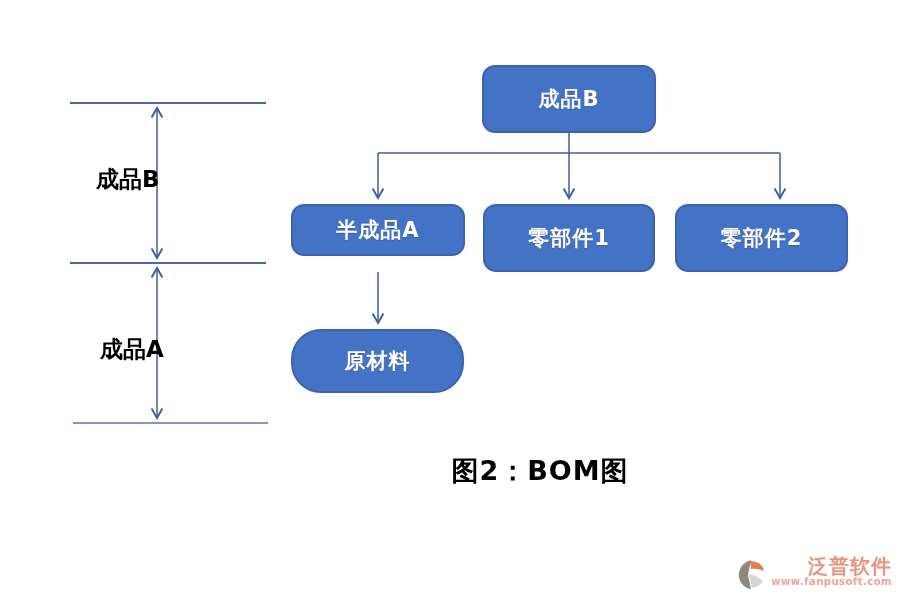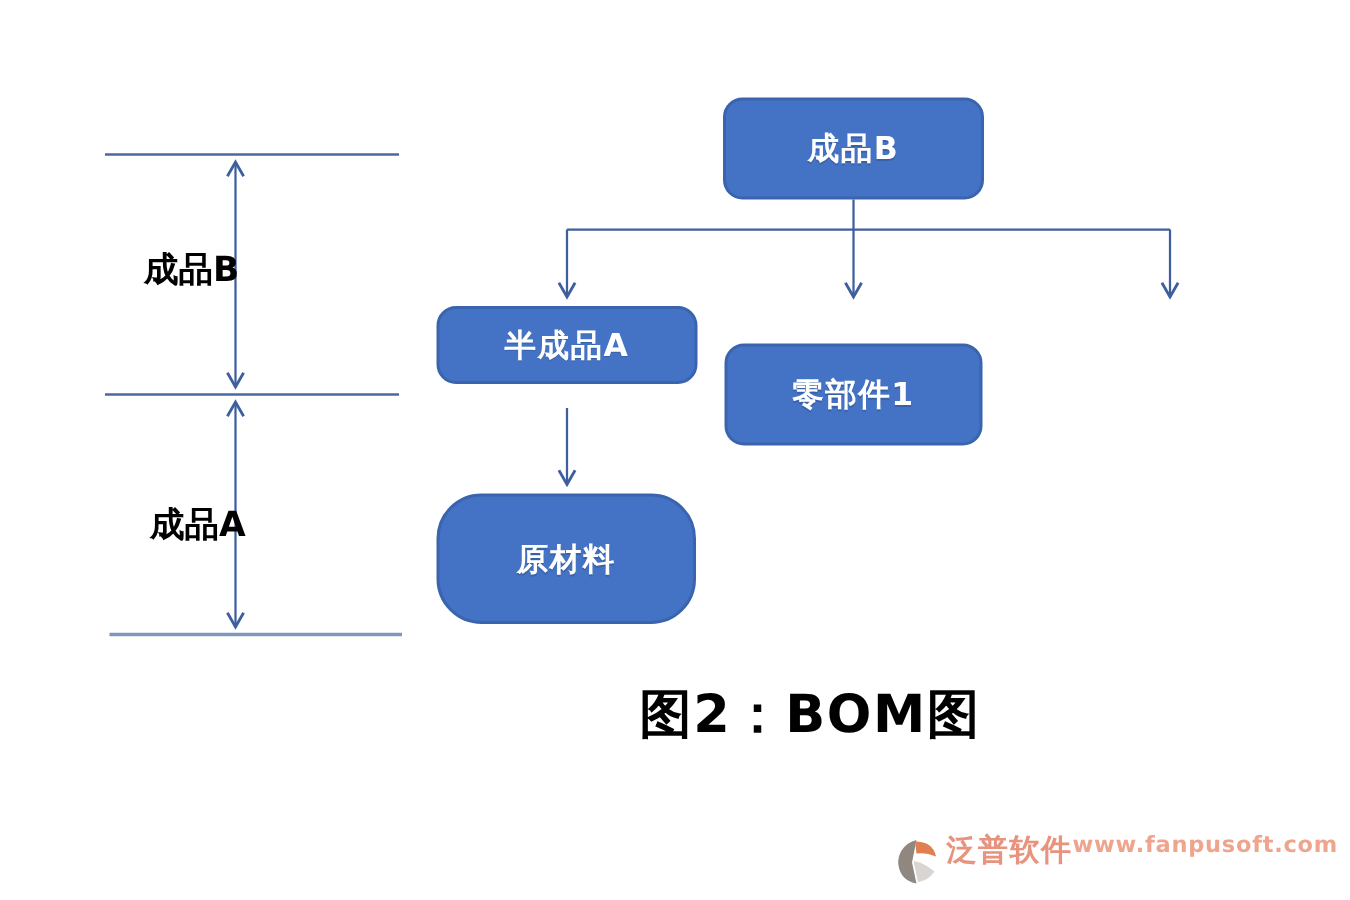--- a/index.html
+++ b/index.html
@@ -47,52 +47,52 @@
     font-style: normal;
   }
   .caption {
     position: absolute;
     left: 400px;
     top: 453px;
     width: 280px;
     text-align: center;
     color: #000000;
     font-weight: bold;
-    font-size: 35px;
+    font-size: 27px;
     letter-spacing: 1px;
   }
   .watermark {
     position: absolute;
     right: 8px;
     bottom: 10px;
     display: flex;
     align-items: flex-start;
     gap: 2px;
   }
   .wm-icon {
     width: 32px;
     height: 32px;
     margin-top: 2px;
   }
   .wm-text {
     display: flex;
-    flex-direction: row;
-    align-items: flex-start;
+    flex-direction: column;
+    align-items: flex-end;
     line-height: 1.05;
   }
   .wm-brand {
     color: #E8937E;
     font-weight: bold;
     font-size: 20px;
     letter-spacing: 1px;
   }
   .wm-url {
     color: #EFA48E;
     font-weight: bold;
-    font-size: 15px;
+    font-size: 10px;
     letter-spacing: 0.5px;
   }
 </style>
 </head>
 <body>
 
 <div class="canvas">
 
   <svg class="overlay" viewBox="0 0 900 600">
     <defs>
@@ -115,24 +115,25 @@
     <path d="M378,272 V323" stroke="#3E5F9E" stroke-width="1.5" fill="none" marker-end="url(#ah)"></path>
   </svg>
 
   <div class="measure-label" style="left:96px; top:164px;">成品B</div>
   <div class="measure-label" style="left:100px; top:334px;text-align:center;">成品A</div>
 
   <div class="node" style="left:482px; top:65px; width:174px; height:68px;">成品B</div>
 
   <div class="node" style="left:291px; top:204px; width:174px; height:52px;">半成品A</div>
 
-  <div class="node" style="left:483px; top:204px; width:172px; height:68px;margin-top:25px;">零部件1</div>
+  <div class="node" style="left:483px; top:204px; width:172px; height:68px;">零部件1</div>
 
+  <div class="node" style="left:675px; top:204px; width:173px; height:68px;">零部件2</div>
 
-  <div class="node" style="left:291px; top:329px; width:173px; height:87px;border-radius:30px;">原材料</div>
+  <div class="node" style="left:291px; top:329px; width:173px; height:64px;border-radius:30px;">原材料</div>
 
   <div class="caption">图2：BOM图</div>
 
   <div class="watermark">
     <svg class="wm-icon" viewBox="0 0 32 32">
       <path d="M14,2 C6,4 1,11 2,19 C3,26 8,30 14,31 L11,17 Z" fill="#8F8780"></path>
       <path d="M13,3 Q25,3 27,13 Q20,10 14,11 Z" fill="#E08050"></path>
       <path d="M12,16 L15,30 Q22,29 26,23 Q19,17 12,16 Z" fill="#8F8780" opacity="0.35"></path>
     </svg>
     <div class="wm-text">

